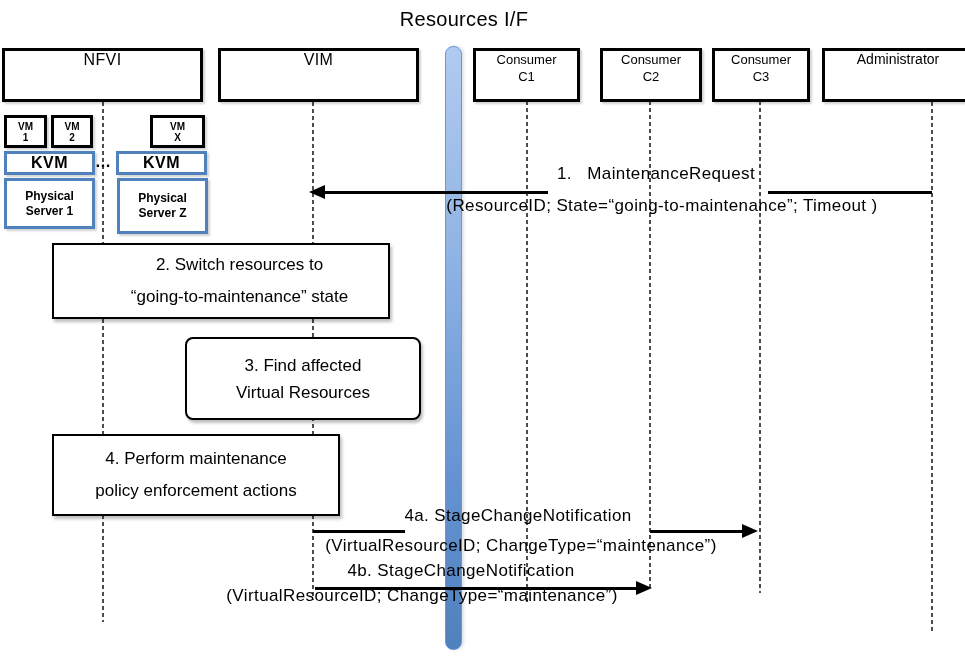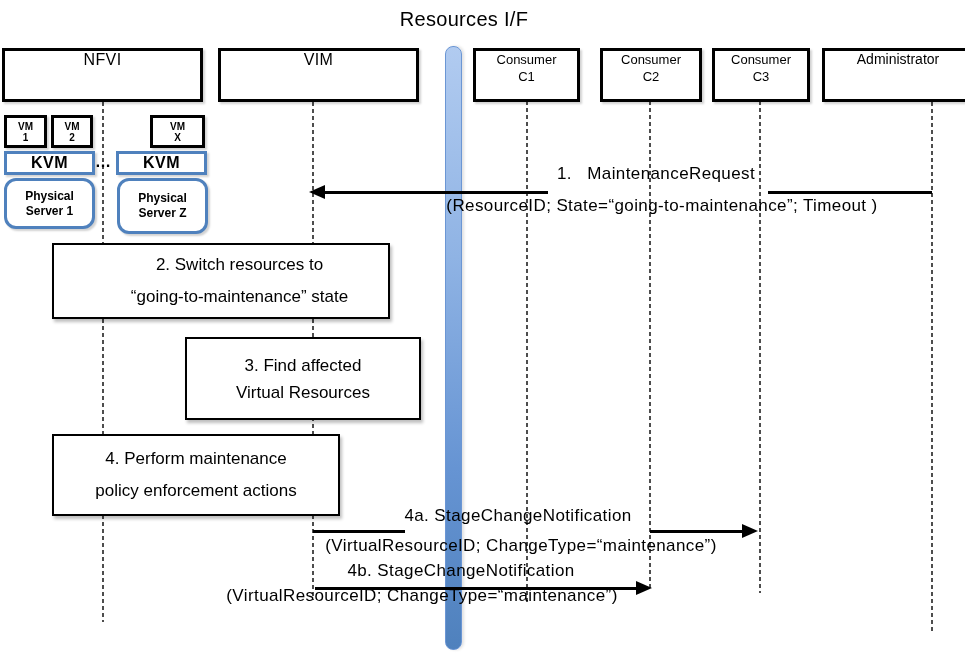--- a/index.html
+++ b/index.html
@@ -28,21 +28,21 @@
   .actor .c-line{font-size:13px;line-height:17px;}
   .actor .a-line{font-size:14px;}
 
   
   .inner{position:absolute;background:#fff;box-sizing:border-box;z-index:3;display:flex;
     flex-direction:column;align-items:center;justify-content:center;text-align:center;
     box-shadow:2px 2px 2px rgba(0,0,0,0.18);}
   .vm{border:3px solid #000;font-size:10px;line-height:11px;font-weight:600;}
   .blue-box{border:3px solid #4f81bd;}
   .kvm{font-size:16px;font-weight:600;letter-spacing:0.5px;}
-  .pserver{font-size:12px;font-weight:600;line-height:15px;border-radius:12px;}
+  .pserver{font-size:12px;font-weight:600;line-height:15px;}
   .dots{position:absolute;z-index:4;font-weight:700;font-size:16px;}
 
   
   .step{position:absolute;background:#fff;border:2px solid #000;box-sizing:border-box;z-index:3;
     display:flex;flex-direction:column;align-items:center;justify-content:center;text-align:center;
     box-shadow:2px 3px 3px rgba(0,0,0,0.25);}
   .step .t{font-size:17px;}
   .step2 .t{line-height:32px;}
   .step3 .t{line-height:27px;}
   .step4 .t{line-height:32px;}
@@ -123,21 +123,21 @@
   </div>
   <div class="inner blue-box pserver" style="left:117px;top:178px;width:91px;height:56px;">
     <span>Physical</span>
     <span>Server Z</span>
   </div>
 
   <div class="step step2" style="left:52px;top:243px;width:338px;height:76px;padding-left:37px;">
     <span class="t">2. Switch resources to</span>
     <span class="t">“going-to-maintenance” state</span>
   </div>
-  <div class="step step3" style="left:185px;top:337px;width:236px;height:83px;">
+  <div class="step step3" style="left:185px;top:337px;width:236px;height:83px;border-radius:8px;">
     <span class="t">3. Find affected</span>
     <span class="t">Virtual Resources</span>
   </div>
   <div class="step step4" style="left:52px;top:434px;width:288px;height:82px;">
     <span class="t">4. Perform maintenance</span>
     <span class="t">policy enforcement actions</span>
   </div>
 
   <div class="arrow-left" style="left:309px;top:185px;"></div>
   <div class="mline" style="left:320px;top:191px;width:228px;"></div>

